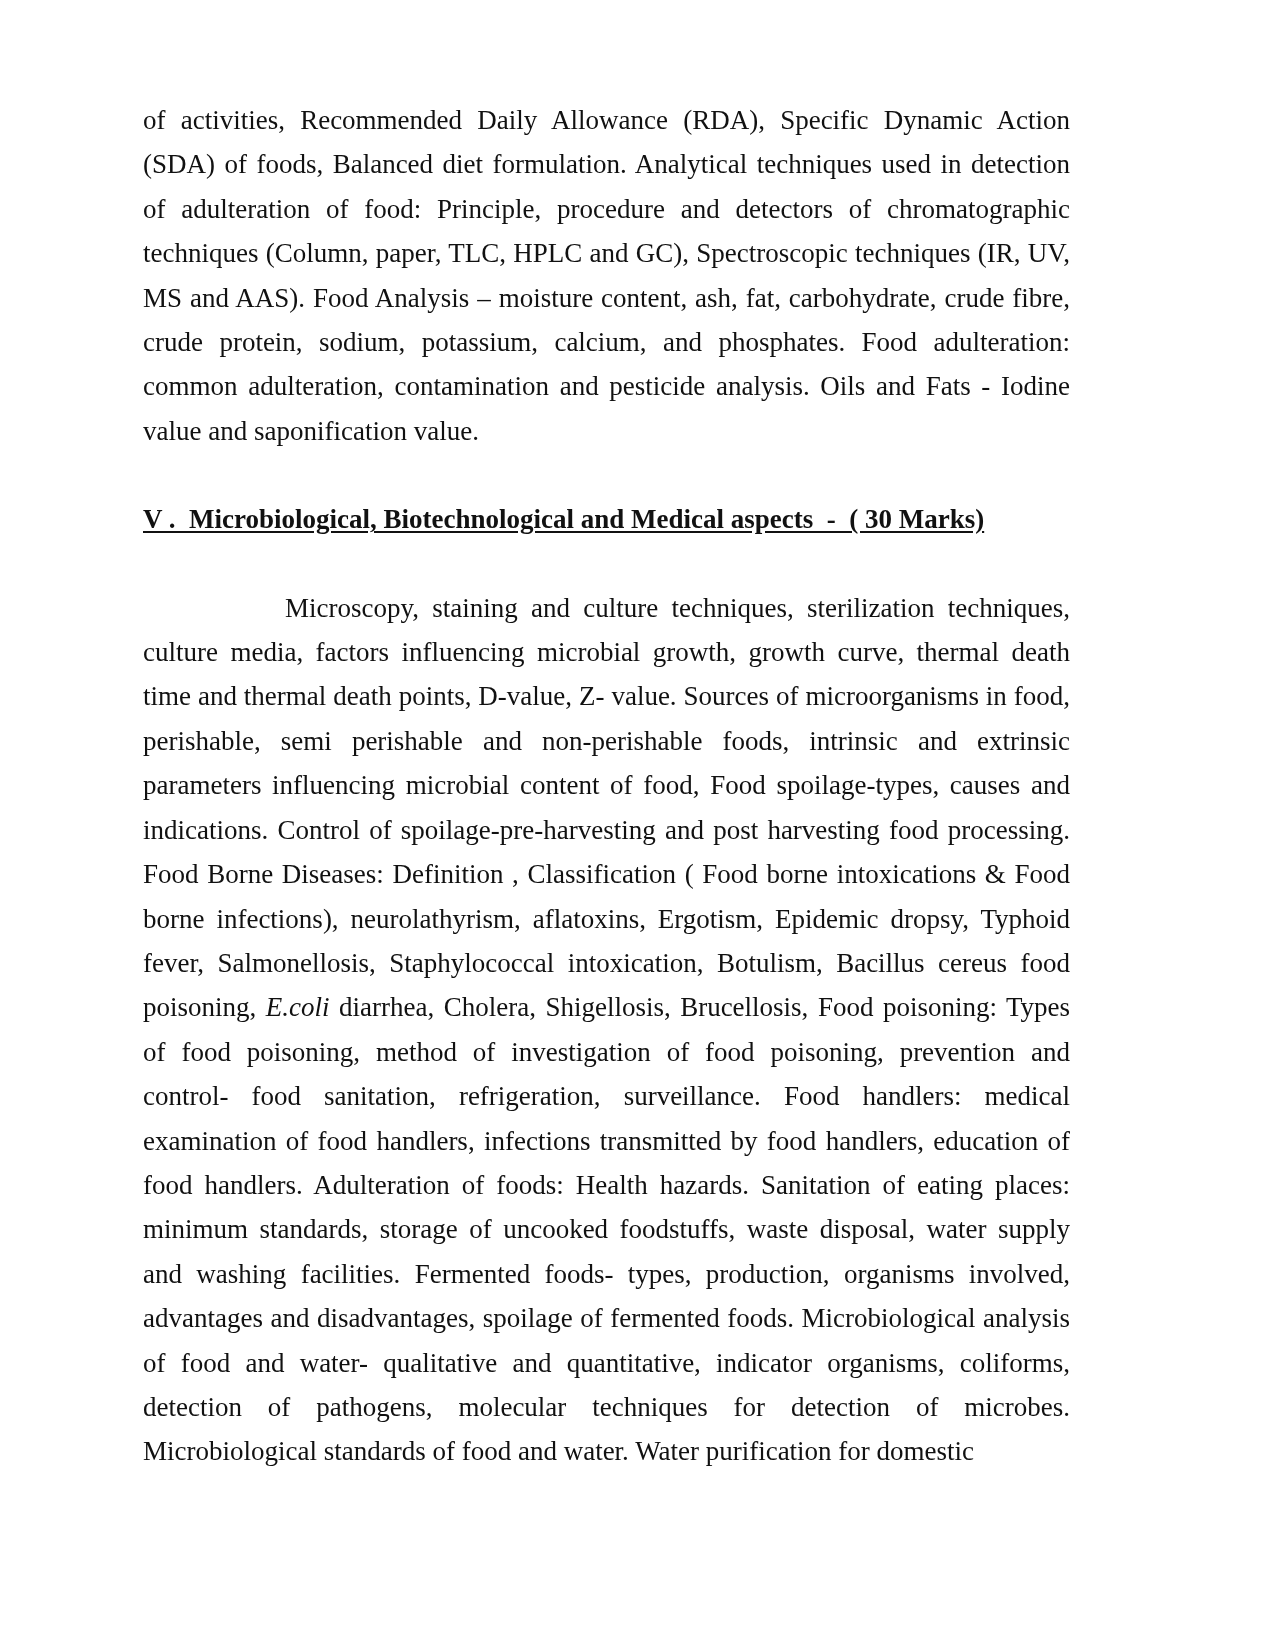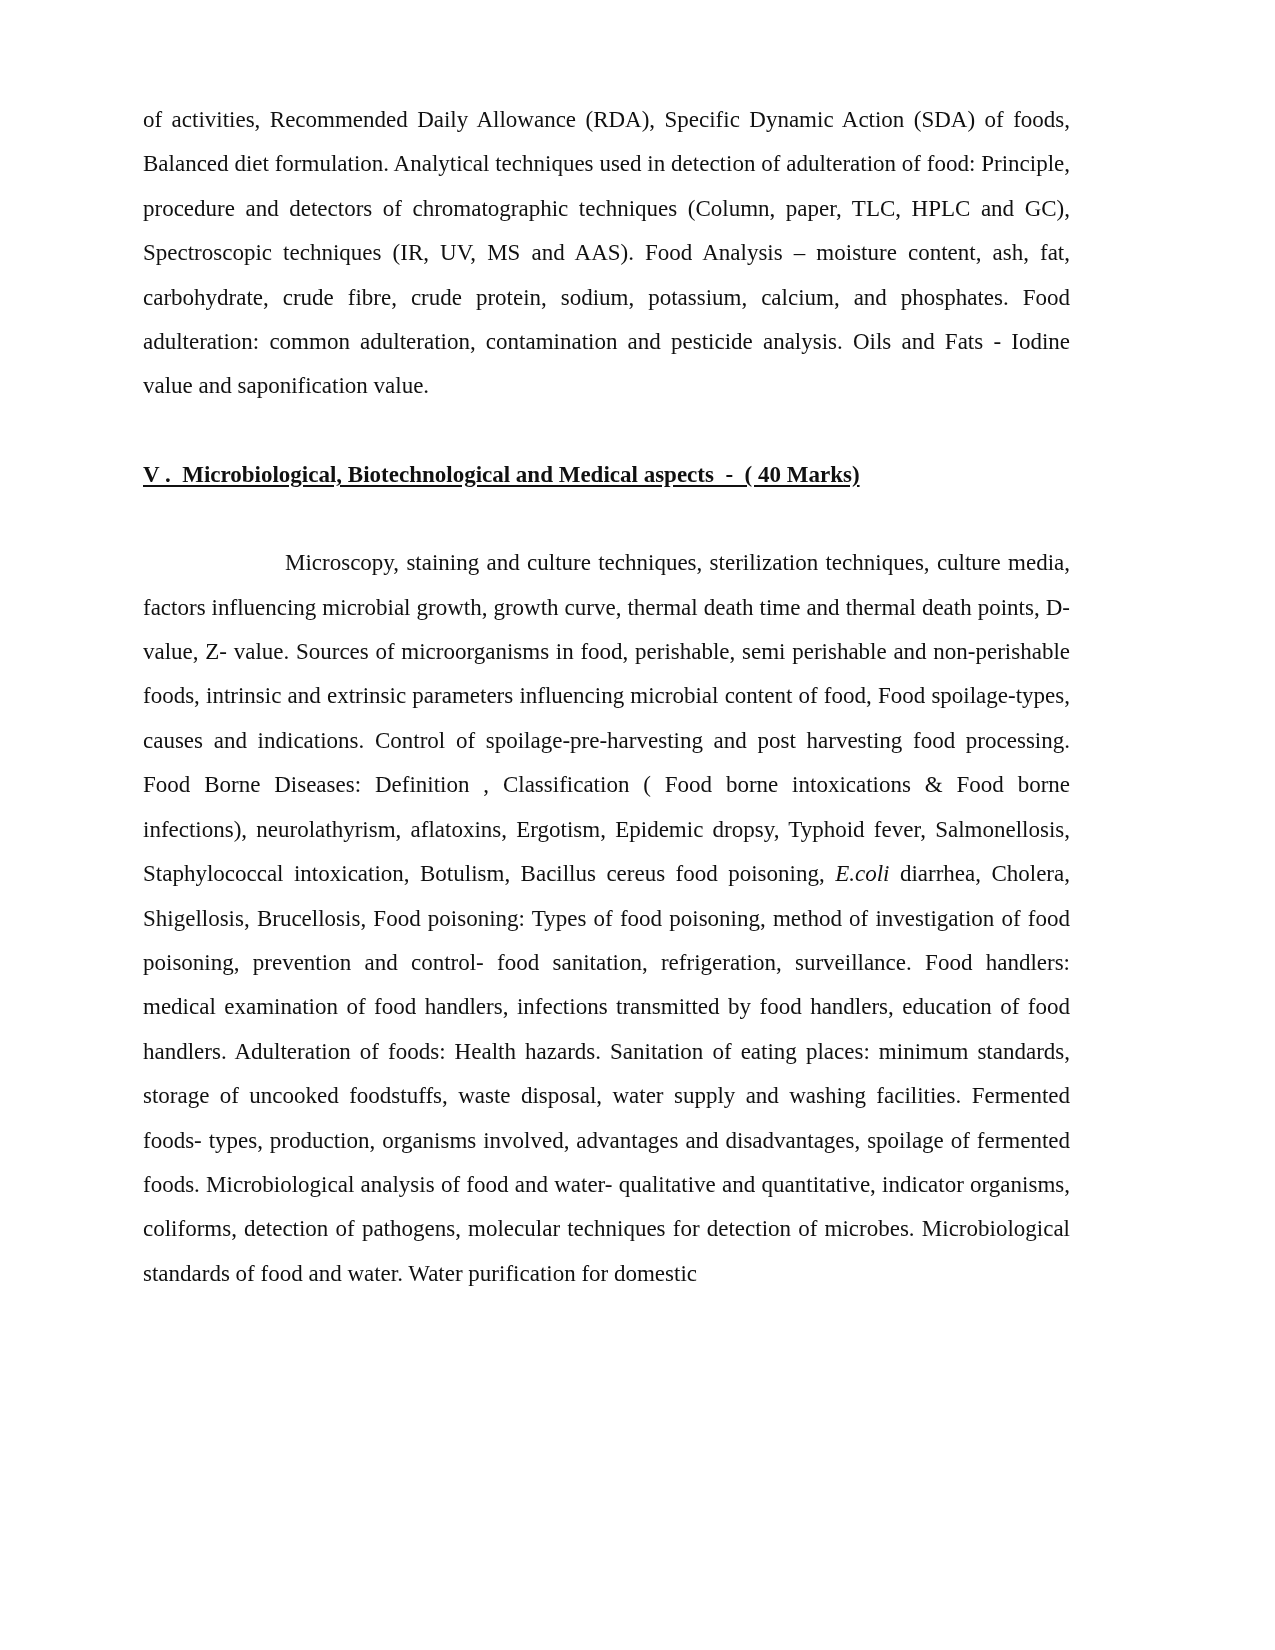--- a/index.html
+++ b/index.html
@@ -3,21 +3,21 @@
 <meta charset="utf-8">
 <style>
   html, body { margin: 0; padding: 0; background: #ffffff; }
   body { width: 1275px; height: 1650px; position: relative; overflow: hidden; }
   .page {
     position: absolute;
     left: 143px;
     top: 98px;
     width: 927px;
     font-family: "Liberation Serif", "DejaVu Serif", serif;
-    font-size: 23px;
+    font-size: 27px;
     color: #111111;
     line-height: 44.4px;
   }
   .para {
     text-align: justify;
     margin: 0;
   }
   .para.indent { text-indent: 142px; }
   .heading {
     margin: 0;
@@ -32,18 +32,18 @@
   i { }
 </style>
 </head>
 <body>
 
 <div class="page">
   <p class="para">of activities, Recommended Daily Allowance (RDA), Specific Dynamic Action (SDA) of foods, Balanced diet formulation. Analytical techniques used in detection of adulteration of food: Principle, procedure and detectors of chromatographic techniques (Column, paper, TLC, HPLC and GC), Spectroscopic techniques (IR, UV, MS and AAS). Food Analysis – moisture content, ash, fat, carbohydrate, crude fibre, crude protein, sodium, potassium, calcium, and phosphates. Food adulteration: common adulteration, contamination and pesticide analysis. Oils and Fats - Iodine value and saponification value.</p>
 
   <div class="gap1"></div>
 
-  <p class="heading">V .  Microbiological, Biotechnological and Medical aspects  -  ( 40 Marks)</p>
+  <p class="heading">V .  Microbiological, Biotechnological and Medical aspects  -  ( 30 Marks)</p>
 
   <div class="gap2"></div>
 
   <p class="para indent"><span>Microscopy, staining and culture techniques, sterilization techniques, culture media, factors influencing microbial growth, growth curve, thermal death time and thermal death points, D-value, Z- value. Sources of microorganisms in food, perishable, semi perishable and non-perishable foods,  intrinsic and extrinsic parameters influencing microbial content of food, Food spoilage-types, causes and indications. Control of spoilage-pre-harvesting and post harvesting food processing. </span><b>Food Borne Diseases:</b><span> Definition , Classification ( Food borne intoxications &amp; Food borne infections), neurolathyrism, aflatoxins, Ergotism, Epidemic dropsy, Typhoid fever, Salmonellosis, Staphylococcal intoxication, Botulism, Bacillus cereus food poisoning, </span><i>E.coli</i><span> diarrhea, Cholera, Shigellosis, Brucellosis, </span><b>Food poisoning:</b><span> Types of food poisoning, method of investigation of food poisoning, prevention and control- food sanitation, refrigeration, surveillance. </span><b>Food handlers:</b><span> medical examination of food handlers, infections transmitted by food handlers, education of  food handlers. </span><b>Adulteration of foods:</b><span> Health hazards. </span><b>Sanitation of eating places:</b><span> minimum standards, storage of uncooked foodstuffs, waste disposal, water supply and washing facilities. Fermented foods- types, production, organisms involved, advantages and disadvantages, spoilage of fermented foods. Microbiological analysis of food and water- qualitative and quantitative, indicator organisms, coliforms, detection of pathogens, molecular techniques for detection of microbes. Microbiological standards of food and water. Water purification for domestic</span></p>
 </div>
 
 </body></html>

